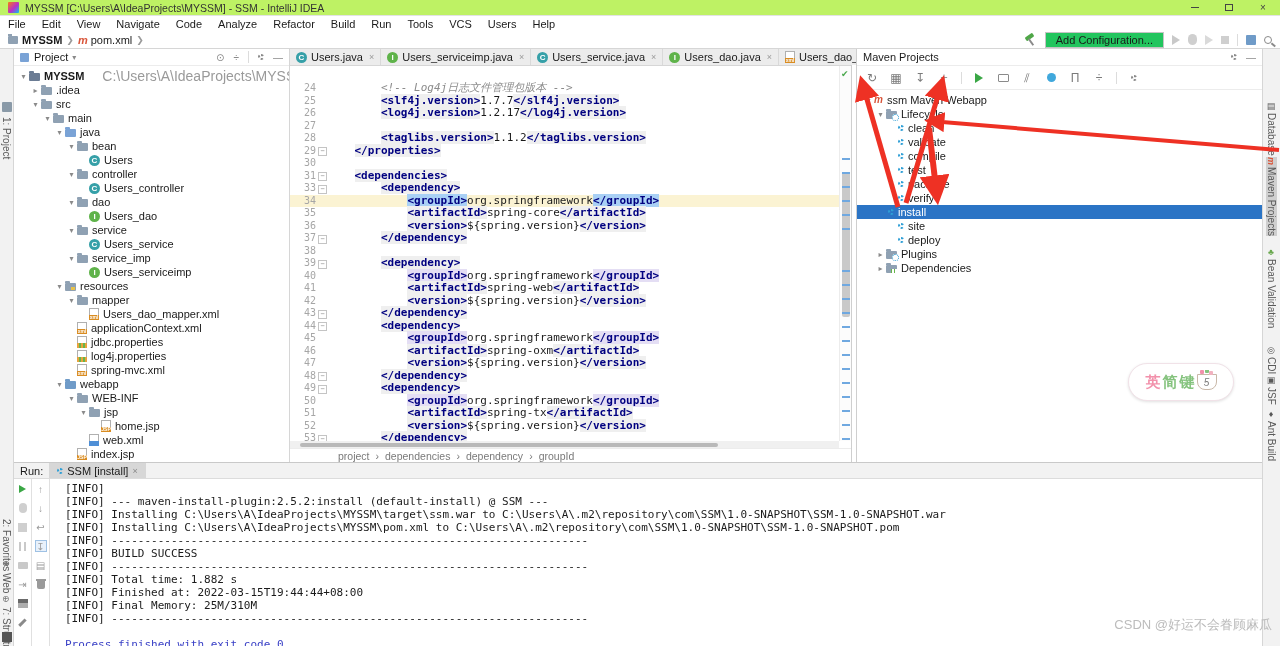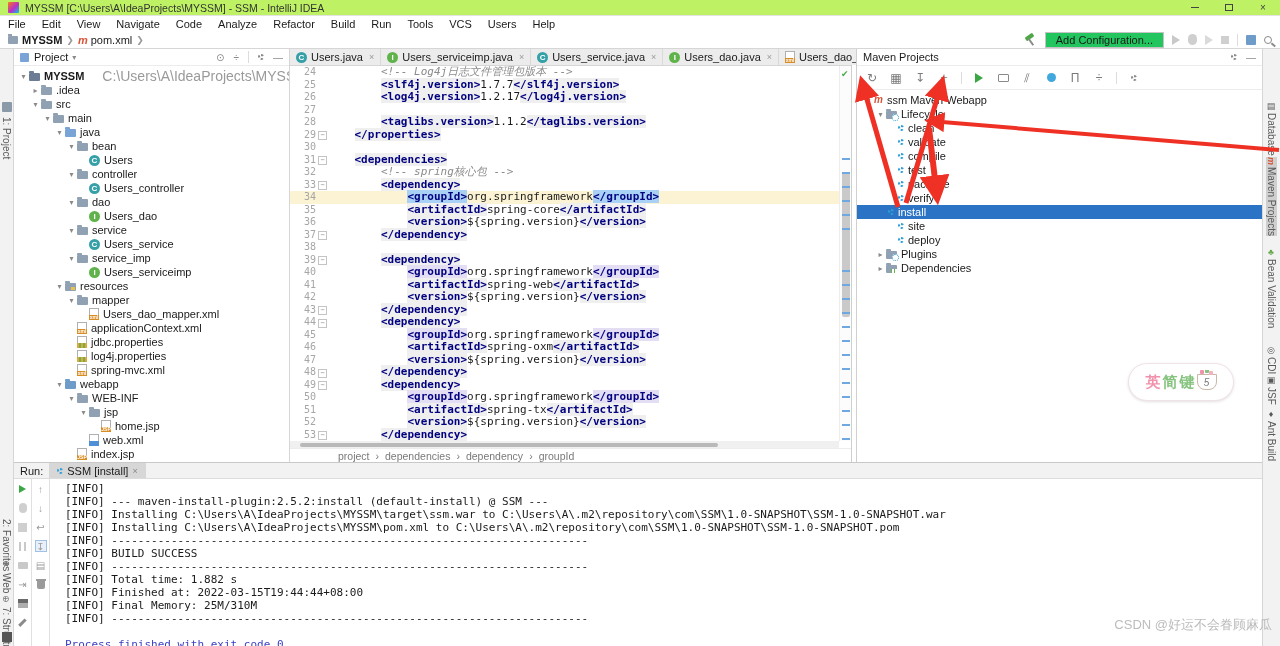--- a/index.html
+++ b/index.html
@@ -79,21 +79,21 @@
   .gear.gray{border-color:#8a8a8a;}
   .mvnm{color:#d9553a;font-weight:bold;font-style:italic;font-size:10px;line-height:10px;}
 
   
   #editor{position:absolute;left:290px;top:49px;width:562px;bottom:184px;background:#fff;border-right:1px solid #cfcfcf;}
   #tabs{height:17px;background:#ececec;display:flex;align-items:stretch;border-bottom:1px solid #d6d6d6;font-size:11px;}
   .tab{display:flex;align-items:center;padding:0 6px;border-right:1px solid #d9d9d9;background:#ececec;gap:4px;color:#1a1a1a;}
   .tab.active{background:#fff;border:1px solid #b9b9b9;border-bottom:none;}
   .tab .x{color:#9a9a9a;font-size:9px;margin-left:2px;}
   #hidden-tabs{margin-left:2px;align-self:center;border:1px solid #c4c4c4;background:#f7f7f7;font-size:9px;color:#555;padding:0 3px;height:13px;display:flex;align-items:center;gap:2px;}
-  #code{position:absolute;left:0;top:17px;right:12px;height:375px;overflow:hidden;font-size:11px;}
+  #code{position:absolute;left:0;top:33px;right:12px;height:375px;overflow:hidden;font-size:11px;}
   .cline{height:12.5px;line-height:12.5px;display:flex;white-space:pre;}
   .cline.cur{background:#fbf3d3;}
   .lnum{width:26px;text-align:right;color:#a6a6a6;flex:none;font-family:"DejaVu Sans Mono",monospace;font-size:10px;}
   .foldc{width:12px;flex:none;position:relative;}
   .foldc.has::before{content:"−";position:absolute;left:2px;top:2.5px;width:7px;height:7px;line-height:6px;font-size:7px;text-align:center;color:#8a8a8a;border:1px solid #c4c4c4;background:#fff;}
   .ltext{font-family:"DejaVu Sans Mono",monospace;}
   .s-tag{color:#000080;font-weight:bold;background:#efefef;}
   .s-tagsel{color:#000080;font-weight:bold;background:#a9d0f5;}
   .s-taghl{color:#000080;font-weight:bold;background:#e4def4;}
   .s-txt{color:#1a1a1a;}
@@ -427,21 +427,20 @@
     </div>
   <div id="code" class="mono">
       <div class="cline"><span class="lnum">24</span><span class="foldc"></span><span class="ltext"><span>        </span><span class="s-cm">&lt;!-- Log4j日志文件管理包版本 --&gt;</span></span></div>
       <div class="cline"><span class="lnum">25</span><span class="foldc"></span><span class="ltext"><span>        </span><span class="s-tag">&lt;slf4j.version&gt;</span><span class="s-txt">1.7.7</span><span class="s-tag">&lt;/slf4j.version&gt;</span></span></div>
       <div class="cline"><span class="lnum">26</span><span class="foldc"></span><span class="ltext"><span>        </span><span class="s-tag">&lt;log4j.version&gt;</span><span class="s-txt">1.2.17</span><span class="s-tag">&lt;/log4j.version&gt;</span></span></div>
       <div class="cline"><span class="lnum">27</span><span class="foldc"></span></div>
       <div class="cline"><span class="lnum">28</span><span class="foldc"></span><span class="ltext"><span>        </span><span class="s-tag">&lt;taglibs.version&gt;</span><span class="s-txt">1.1.2</span><span class="s-tag">&lt;/taglibs.version&gt;</span></span></div>
       <div class="cline"><span class="lnum">29</span><span class="foldc has"></span><span class="ltext"><span>    </span><span class="s-tag">&lt;/properties&gt;</span></span></div>
       <div class="cline"><span class="lnum">30</span><span class="foldc"></span><span class="ltext"></span></div>
       <div class="cline"><span class="lnum">31</span><span class="foldc has"></span><span class="ltext"><span>    </span><span class="s-tag">&lt;dependencies&gt;</span></span></div>
-      <div class="cline"><span class="lnum">32</span><span class="foldc"></span><span class="ltext"><span>        </span><span class="s-cm">&lt;!-- spring核心包 --&gt;</span></span></div>
       <div class="cline"><span class="lnum">33</span><span class="foldc has"></span><span class="ltext"><span>        </span><span class="s-tag">&lt;dependency&gt;</span></span></div>
       <div class="cline cur"><span class="lnum">34</span><span class="foldc"></span><span class="ltext"><span>            </span><span class="s-tagsel">&lt;groupId&gt;</span><span class="s-txt">org.springframework</span><span class="s-tagsel">&lt;/groupId&gt;</span></span></div>
       <div class="cline"><span class="lnum">35</span><span class="foldc"></span><span class="ltext"><span>            </span><span class="s-tag">&lt;artifactId&gt;</span><span class="s-txt">spring-core</span><span class="s-tag">&lt;/artifactId&gt;</span></span></div>
       <div class="cline"><span class="lnum">36</span><span class="foldc"></span><span class="ltext"><span>            </span><span class="s-tag">&lt;version&gt;</span><span class="s-txt">${spring.version}</span><span class="s-tag">&lt;/version&gt;</span></span></div>
       <div class="cline"><span class="lnum">37</span><span class="foldc has"></span><span class="ltext"><span>        </span><span class="s-tag">&lt;/dependency&gt;</span></span></div>
       <div class="cline"><span class="lnum">38</span><span class="foldc"></span><span class="ltext"></span></div>
       <div class="cline"><span class="lnum">39</span><span class="foldc has"></span><span class="ltext"><span>        </span><span class="s-tag">&lt;dependency&gt;</span></span></div>
       <div class="cline"><span class="lnum">40</span><span class="foldc"></span><span class="ltext"><span>            </span><span class="s-taghl">&lt;groupId&gt;</span><span class="s-txt">org.springframework</span><span class="s-taghl">&lt;/groupId&gt;</span></span></div>
       <div class="cline"><span class="lnum">41</span><span class="foldc"></span><span class="ltext"><span>            </span><span class="s-tag">&lt;artifactId&gt;</span><span class="s-txt">spring-web</span><span class="s-tag">&lt;/artifactId&gt;</span></span></div>
       <div class="cline"><span class="lnum">42</span><span class="foldc"></span><span class="ltext"><span>            </span><span class="s-tag">&lt;version&gt;</span><span class="s-txt">${spring.version}</span><span class="s-tag">&lt;/version&gt;</span></span></div>

